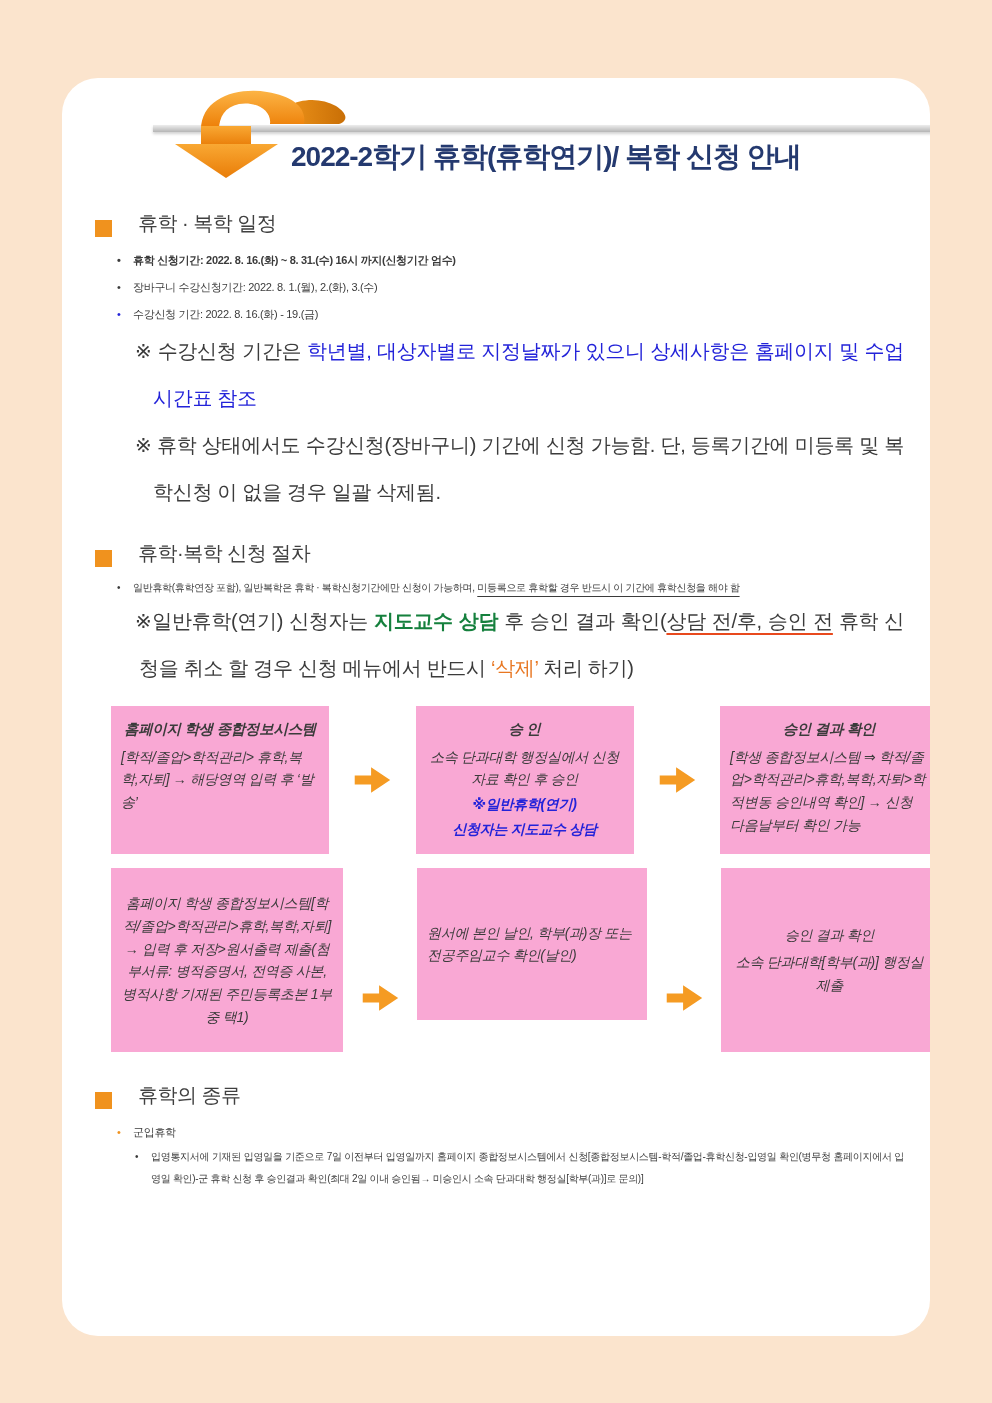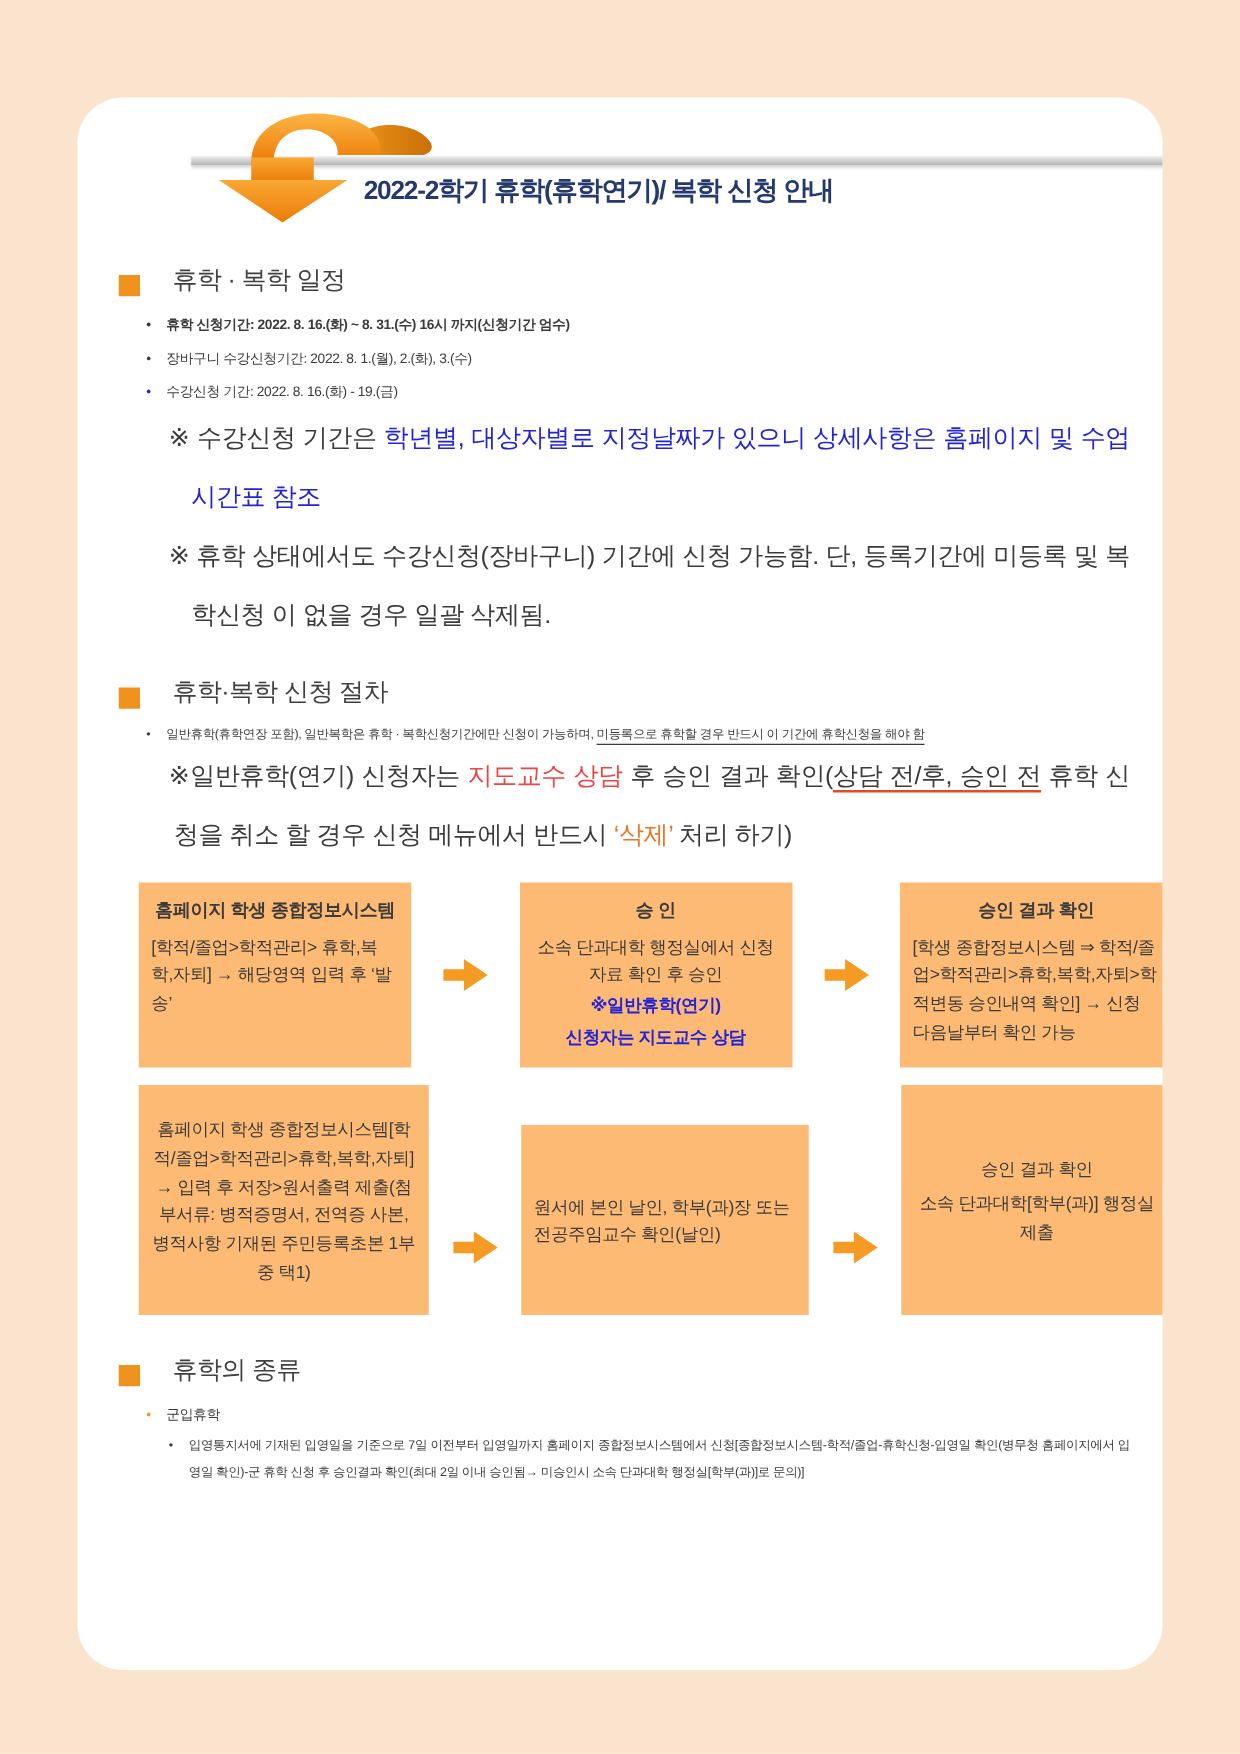--- a/index.html
+++ b/index.html
@@ -24,21 +24,21 @@
   
   .header { position:relative; height:118px; }
   .header-line {
     position:absolute; left:58px; top:47px; width:784px; height:7px;
     background:linear-gradient(to bottom,#ededed,#b5b5b5);
     box-shadow:0 2px 3px rgba(0,0,0,.18);
   }
   .ribbon { position:absolute; left:50px; top:6px; width:225px; height:100px; }
   .page-title {
     position:absolute; left:196px; top:60px;
-    font-size:21px; font-weight:bold; color:#24396f; letter-spacing:-1px;
+    font-size:28px; font-weight:bold; color:#24396f; letter-spacing:-1px;
     white-space:nowrap;
   }
 
   
   .section-heading {
     display:flex; align-items:flex-end; gap:26px;
     font-size:20px; color:#404040; letter-spacing:-0.5px;
   }
   .sq {
     width:17px; height:17px; background:#f0921e; flex:0 0 auto;
@@ -58,41 +58,41 @@
   .li.bold { font-weight:bold; }
   .li.blue-dot::before { color:#2323d9; }
   .li.orange-dot::before { color:#f0921e; }
   .note {
     font-size:20px; line-height:2.35; text-align:justify; letter-spacing:-0.3px;
     padding-left:38px; text-indent:-18px;
   }
   .para { font-size:10px; line-height:2.15; text-align:justify; letter-spacing:-0.3px; }
 
   .t-blue { color:#2323d9; }
-  .t-blue-b { color:#ef4444; font-weight:normal; }
+  .t-blue-b { color:#15803d; font-weight:bold; }
   .t-orange { color:#e87722; }
   .u { text-decoration:underline; text-underline-offset:5px; }
   .u-red {
     text-decoration:underline; text-decoration-color:#e8491d;
     text-decoration-thickness:2px; text-underline-offset:5px;
   }
 
   
   .flow {
     display:flex; justify-content:space-between; align-items:stretch;
     margin:14px 0 10px 16px; width:827px;
   }
   .fbox {
-    background:#fdba74; padding:12px 10px; font-size:14px; line-height:1.62;
-    letter-spacing:-0.3px; color:#3b3b3b;
+    background:#f9a8d4; padding:12px 10px; font-size:14px; line-height:1.62;
+    letter-spacing:-0.3px; color:#3b3b3b;font-style:italic;
   }
   .fbox .ftitle { font-weight:bold; text-align:center; font-size:14.5px; margin-bottom:4px; }
   .farrow { align-self:center; width:40px; height:30px; flex:0 0 auto; }
   .flow1 .fbox { width:218px; min-height:148px; }
-  .flow2 { align-items:flex-end; }
+  .flow2 { align-items:flex-start; }
   .flow2 .fbox1 { width:232px; min-height:184px; display:flex; flex-direction:column; justify-content:center; text-align:center; }
   .flow2 .fbox2 { width:230px; min-height:152px; display:flex; align-items:center; }
   .flow2 .fbox3 { width:217px; min-height:178px; display:flex; flex-direction:column; justify-content:center; text-align:center; align-self:stretch; }
   .flow2 .farrow { align-self:center; margin-top:75px; }
   .fcenter { text-align:center; }
   .fblue { color:#2323d9; font-weight:bold; text-align:center; margin-top:2px; }
   .fbox3-line2 { margin-top:4px; }
 </style>
 </head>
 <body>

